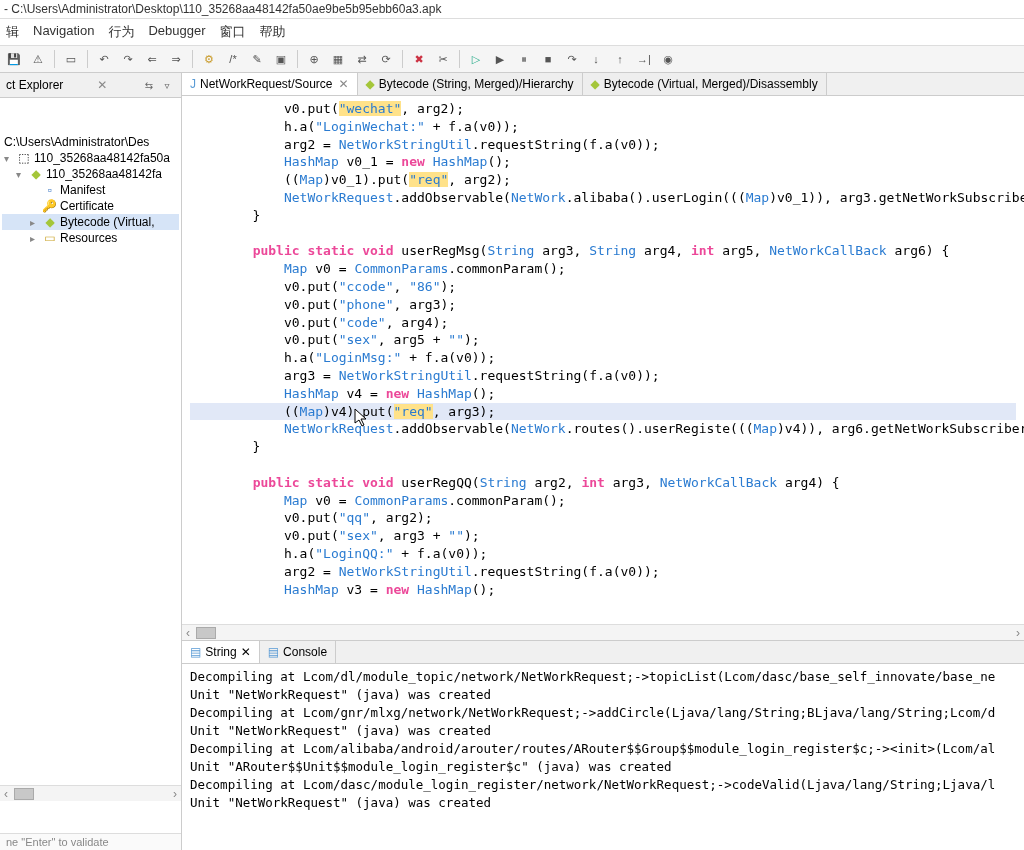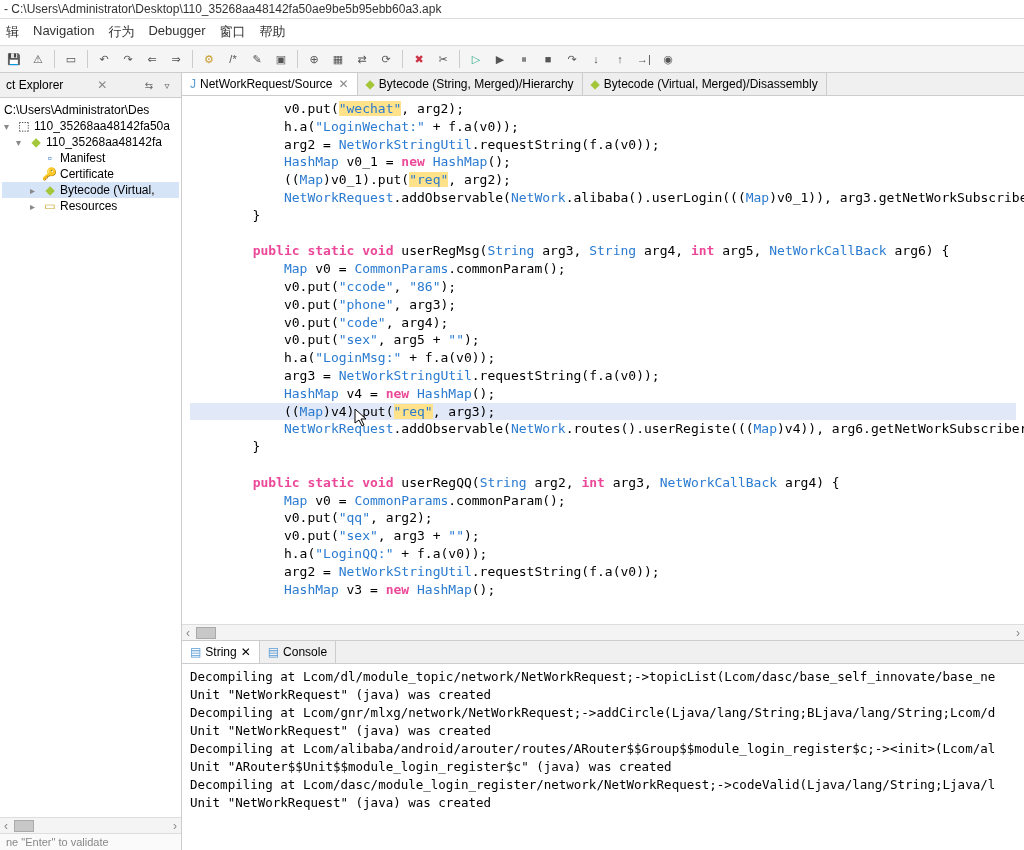--- a/index.html
+++ b/index.html
@@ -48,20 +48,21 @@
 }
 .tsep { width: 1px; height: 18px; background: #ccc; margin: 0 2px; }
 .main-row { flex: 1; display: flex; overflow: hidden; }
 .sidebar {
   width: 182px;
   background: #fff;
   border-right: 1px solid #ccc;
   display: flex;
   flex-direction: column;
   overflow: hidden;
+  gap: 32px;
 }
 .panel-tab {
   background: #f0f0f0;
   padding: 4px 6px;
   border-bottom: 1px solid #ccc;
   display: flex;
   align-items: center;
   gap: 4px;
   font-size: 12px;
 }

